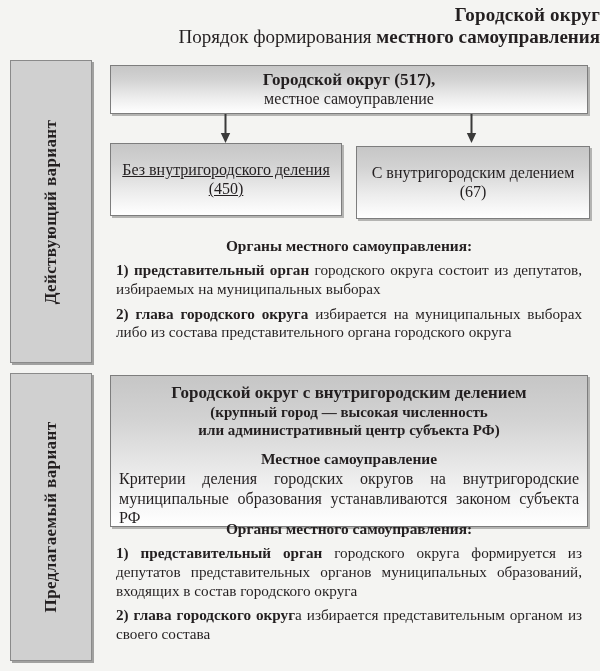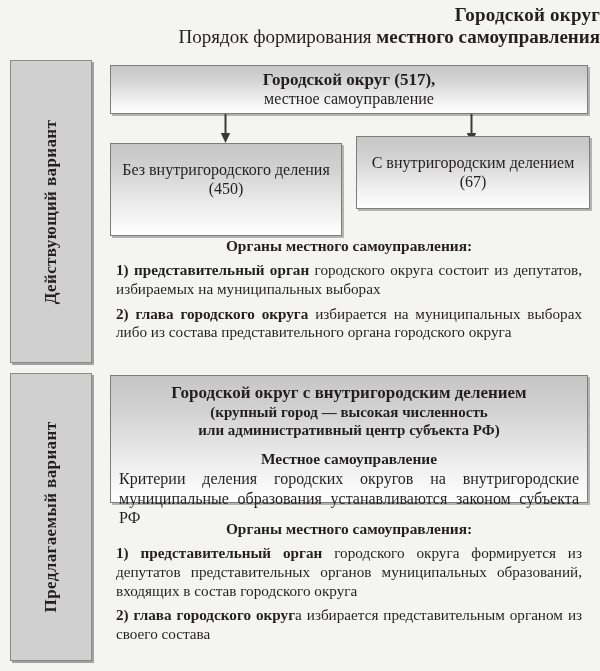--- a/index.html
+++ b/index.html
@@ -78,27 +78,28 @@
 
   #box-city-district {
     left: 110px; top: 65px; width: 478px; height: 49px;
     justify-content: center;
     line-height: 1.18;
   }
   #box-city-district .bx-line1 { font-size: 17px; font-weight: bold; }
   #box-city-district .bx-line2 { font-size: 16px; }
 
   #box-without-division {
-    left: 110px; top: 143px; width: 232px; height: 93px;
+    left: 110px; top: 143px; width: 232px; height: 73px;
     justify-content: flex-start;
     padding-top: 16px;
     line-height: 1.2;
+    text-decoration: underline;
   }
   #box-with-division {
-    left: 356px; top: 136px; width: 234px; height: 73px;
+    left: 356px; top: 146px; width: 234px; height: 73px;
     justify-content: flex-start;
     padding-top: 16px;
     line-height: 1.2;
   }
   #box-without-division .bx-text,
   #box-with-division .bx-text {
     font-size: 16px;
     text-align: center;
   }
 
@@ -131,21 +132,21 @@
     margin: 6px;
     text-align: justify;
   }
   .para-block b { font-weight: bold; }
 
   #para-current { top: 236px; }
   #para-proposed { top: 519px; }
 
   
   #box-proposed-main {
-    left: 110px; top: 375px; width: 478px; height: 128px;
+    left: 110px; top: 375px; width: 478px; height: 152px;
     justify-content: flex-start;
     padding: 7px 8px 0 8px;
     line-height: 1.17;
   }
   #box-proposed-main .pm-head {
     font-size: 17px;
     font-weight: bold;
     text-align: center;
     display: block;
   }

